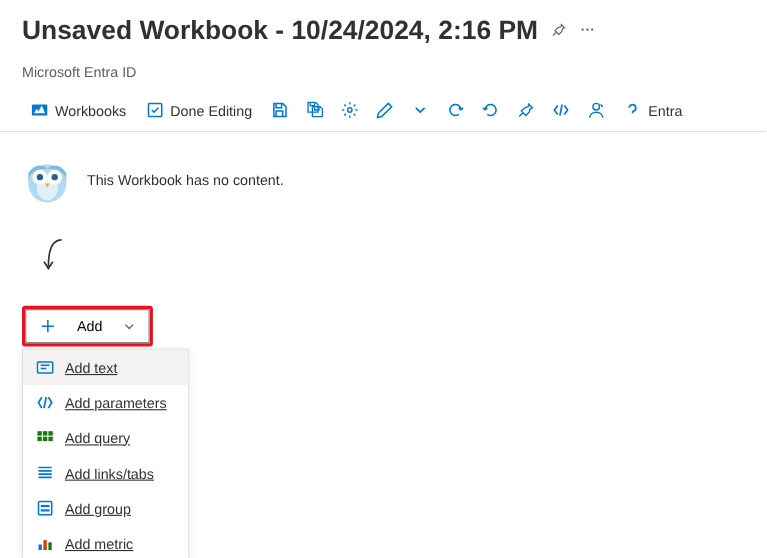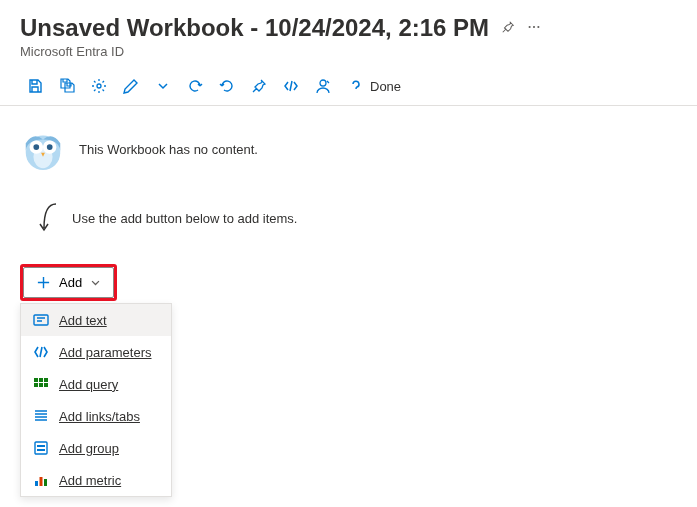--- a/index.html
+++ b/index.html
@@ -29,21 +29,21 @@
       font-weight: 600;
       color: #323130;
     }
     .pin-icon, .more-icon {
       color: #605e5c;
       cursor: pointer;
     }
     .subtitle {
       font-size: 13px;
       color: #605e5c;
-      margin-top: 2px;
+      margin-top: 16px;
     }
     .toolbar {
       display: flex;
       align-items: center;
       gap: 2px;
       padding: 6px 20px;
       border-bottom: 1px solid #e1dfdd;
     }
     .toolbar-btn {
       display: flex;
@@ -90,21 +90,21 @@
       padding-left: 16px;
     }
     .add-btn-wrap {
       display: inline-block;
       border: 3px solid #e81123;
       border-radius: 3px;
     }
     .add-btn {
       display: flex;
       align-items: center;
-      gap: 8px;
+      gap: 19px;
       background: #fff;
       border: 1px solid #8a8886;
       padding: 7px 12px;
       font-size: 13px;
       cursor: pointer;
       border-radius: 2px;
     }
     .dropdown {
       margin-top: 2px;
       width: 152px;
@@ -147,20 +147,34 @@
           <circle cx="3" cy="8" r="1.2"></circle>
           <circle cx="8" cy="8" r="1.2"></circle>
           <circle cx="13" cy="8" r="1.2"></circle>
         </svg>
     </span>
   </div>
   <div class="subtitle">Microsoft Entra ID</div>
 </div>
 
 <div class="toolbar">
+  <button class="toolbar-btn">
+    <svg class="icon-blue" viewBox="0 0 16 16" fill="currentColor">
+        <rect x="1" y="3" width="14" height="10" rx="1"></rect>
+        <path fill="#fff" d="M3 11l2-4 2 2 3-5 3 7z"></path>
+      </svg>
+    <span>Workbooks</span>
+  </button>
+  <button class="toolbar-btn">
+    <svg class="icon-blue" viewBox="0 0 16 16" fill="none" stroke="currentColor" stroke-width="1.4">
+        <rect x="2" y="2" width="12" height="12" rx="1"></rect>
+        <path d="M5 8l2 2 4-4"></path>
+      </svg>
+    <span>Done Editing</span>
+  </button>
   <button class="toolbar-btn toolbar-icon-only">
     <svg class="icon-blue" viewBox="0 0 16 16" fill="none" stroke="currentColor" stroke-width="1.4">
         <path d="M3 2h8l3 3v9H3V2z M5 2v4h5V2 M5 14v-5h6v5"></path>
       </svg>
   </button>
   <button class="toolbar-btn toolbar-icon-only">
     <svg class="icon-blue" viewBox="0 0 16 16" fill="none" stroke="currentColor" stroke-width="1.2">
         <path d="M2 1h7l2 2v7H2V1z M4 1v3h4V1"></path>
         <path d="M6 5h7l2 2v7H6V5z M8 5v3h4V5"></path>
       </svg>
@@ -204,21 +218,21 @@
   <button class="toolbar-btn toolbar-icon-only">
     <svg class="icon-blue" viewBox="0 0 16 16" fill="none" stroke="currentColor" stroke-width="1.3">
         <circle cx="8" cy="5" r="3"></circle>
         <path d="M2 15c0-3 3-5 6-5s6 2 6 5M12 3l2 2"></path>
       </svg>
   </button>
   <button class="toolbar-btn">
     <svg class="icon-blue" viewBox="0 0 16 16" fill="none" stroke="currentColor" stroke-width="1.5">
         <path d="M5 6a3 3 0 1 1 4 3c-1 .5-1 1-1 2M8 14v0"></path>
       </svg>
-    <span>Done</span>
+    <span>Entra</span>
   </button>
 </div>
 
 <div class="content">
   <div class="owl-row">
     <svg class="owl" viewBox="0 0 48 48">
       <ellipse cx="24" cy="28" rx="18" ry="18" fill="#b3d9f2"></ellipse>
       <ellipse cx="24" cy="32" rx="10" ry="12" fill="#e0f0fb"></ellipse>
       <path d="M6 18 Q14 6 24 14 Q34 6 42 18 L42 28 Q42 14 24 14 Q6 14 6 28 Z" fill="#7fb8e0"></path>
       <circle cx="17" cy="22" r="7" fill="#fff"></circle>
@@ -227,21 +241,20 @@
       <circle cx="31" cy="22" r="3" fill="#2b5f8a"></circle>
       <path d="M22 28 L26 28 L24 32 Z" fill="#f2a93b"></path>
     </svg>
     <span class="help-text">This Workbook has no content.</span>
   </div>
 
   <div class="arrow-row">
     <svg width="24" height="36" viewBox="0 0 24 36" fill="none" stroke="#323130" stroke-width="1.5">
         <path d="M20 4 Q8 4 8 28 M4 24 L8 30 L12 24"></path>
       </svg>
-    <span class="help-text">Use the add button below to add items.</span>
   </div>
 
   <div class="add-btn-wrap">
     <button class="add-btn">
       <svg width="15" height="15" class="icon-blue" viewBox="0 0 16 16" fill="none" stroke="currentColor" stroke-width="1.5">
           <path d="M8 2v12M2 8h12"></path>
         </svg>
       <span>Add</span>
       <svg width="11" height="11" viewBox="0 0 16 16" fill="none" stroke="#605e5c" stroke-width="1.8">
           <path d="M3 6l5 5 5-5"></path>

